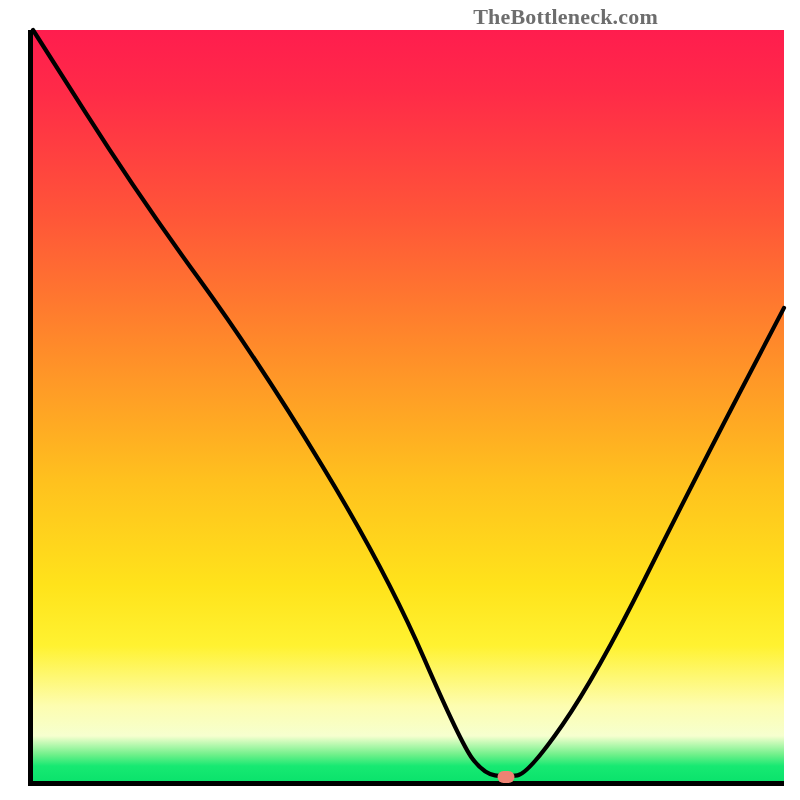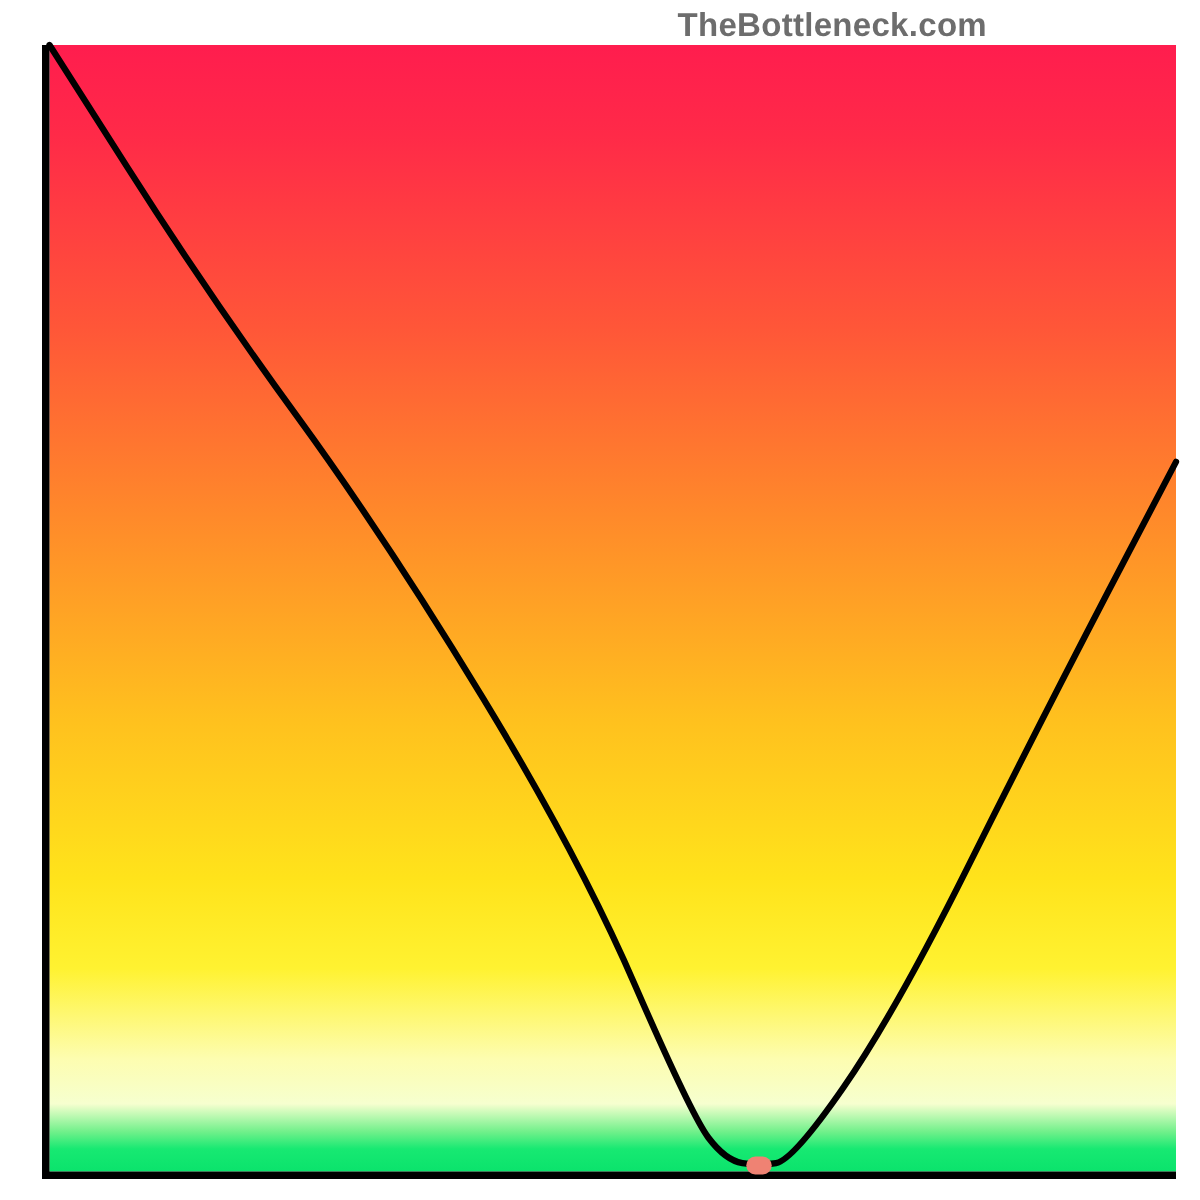--- a/index.html
+++ b/index.html
@@ -8,20 +8,21 @@
     width: 800px;
     height: 800px;
     background: #ffffff;
     overflow: hidden;
     font-family: Arial, Helvetica, sans-serif;
   }
   .stage {
     position: relative;
     width: 672px;
     height: 800px;
+    font-family: Liberation Serif, serif;
   }
   .watermark {
     position: absolute;
     top: 4px;
     right: 14px;
     font-size: 22px;
     font-weight: 600;
     color: #6d6d6d;
     letter-spacing: 0.2px;
   }

